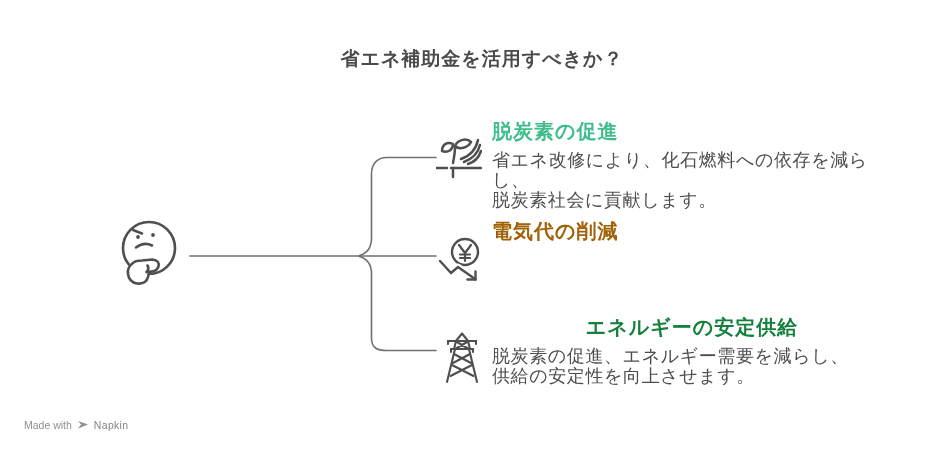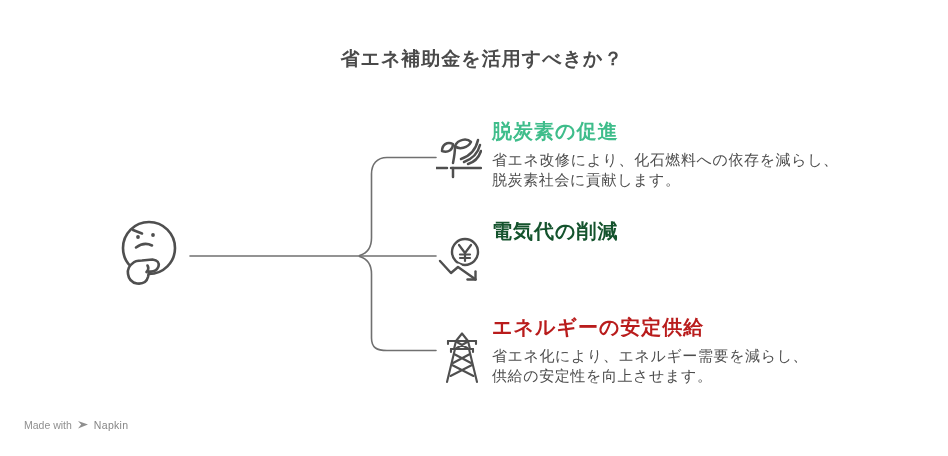--- a/index.html
+++ b/index.html
@@ -12,21 +12,21 @@
     font-size:19px;font-weight:700;letter-spacing:1px;color:#4a4a4a;
   }
   .connectors{position:absolute;left:0;top:0;width:948px;height:456px;pointer-events:none;}
   .node-icon{position:absolute;}
   .branch{position:absolute;left:492px;width:400px;}
   .branch-1{top:120px;} .branch-2{top:220px;} .branch-3{top:316px;}
   .branch h3{
     margin:0;font-size:20px;font-weight:700;letter-spacing:1px;line-height:22px;
   }
   .branch p{
-    margin:8px 0 0 0;font-size:15px;font-weight:500;letter-spacing:0.6px;
+    margin:8px 0 0 0;font-size:18px;font-weight:500;letter-spacing:0.6px;
     line-height:20px;color:#4d4d4d;white-space:pre-line;
   }
   .footer{
     position:absolute;left:24px;top:419px;display:flex;align-items:center;gap:5px;
     font-size:10.5px;color:#8f8f8f;justify-content:space-between;
   }
   .footer .brand{font-weight:400;color:#858585;letter-spacing:0.3px;}
   svg{display:block;}
 </style>
 </head>
@@ -80,41 +80,41 @@
       <path d="M27,16 L27,24" stroke-width="2.2"></path>
       <path d="M22,17.5 L32,17.5" stroke-width="2.2"></path>
       <path d="M22,21 L32,21" stroke-width="2.2"></path>
       <path d="M2,24 L13,36 L20,30 L37,42" stroke="#ffffff" stroke-width="7"></path>
       <path d="M2,24 L13,36 L20,30 L37,42"></path>
       <path d="M37.5,42.5 L37.5,34.5"></path>
       <path d="M37.5,42.5 L29.5,42.5"></path>
     </svg>
   </div>
   <div class="branch branch-2">
-    <h3 style="color: #14532d;">電気代の削減</h3>
+    <h3 style="color: #a16207;">電気代の削減</h3>
   </div>
 
   <div class="node-icon" style="left:444px;top:332px;">
     <svg width="36" height="52" viewBox="0 0 36 52" fill="none" stroke="#4f4f4f" stroke-width="2.1" stroke-linecap="round" stroke-linejoin="round">
       <path d="M18,1.5 L12,9 M18,1.5 L24,9"></path>
       <path d="M4,9 L32,9"></path>
       <path d="M4,9 L4,12 M32,9 L32,12"></path>
       <path d="M12,9 L10,17 M24,9 L26,17"></path>
       <path d="M12,9.5 L24,16.5 M24,9.5 L12,16.5"></path>
       <path d="M7,17 L29,17"></path>
       <path d="M7,17 L7,20 M29,17 L29,20"></path>
       <path d="M11,17 L3,50"></path>
       <path d="M25,17 L33,50"></path>
       <path d="M10,22 L27,31 M26,22 L9,31"></path>
       <path d="M8,33 L29.5,44 M28,33 L6.5,44"></path>
     </svg>
   </div>
   <div class="branch branch-3">
-    <h3 style="color: #b91c1c;">エネルギーの安定供給</h3>
-    <p>省エネ化により、エネルギー需要を減らし、
+    <h3 style="color: #15803d; text-align: center;">エネルギーの安定供給</h3>
+    <p>脱炭素の促進、エネルギー需要を減らし、
 供給の安定性を向上させます。</p>
   </div>
 
   <div class="footer">
     <span>Made with</span>
     <svg width="12" height="12" viewBox="0 0 12 12">
       <path d="M1,2 L11,5.5 L1,9.5 L4.2,5.5 Z" fill="#8f8f8f"></path>
     </svg>
     <span class="brand">Napkin</span>
   </div>

